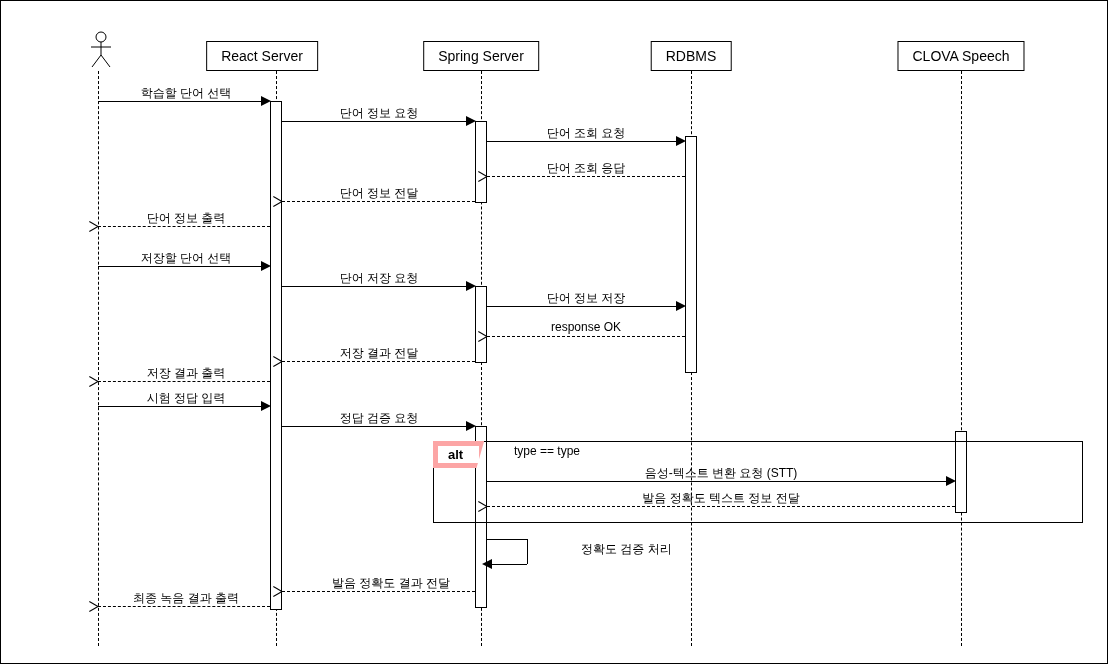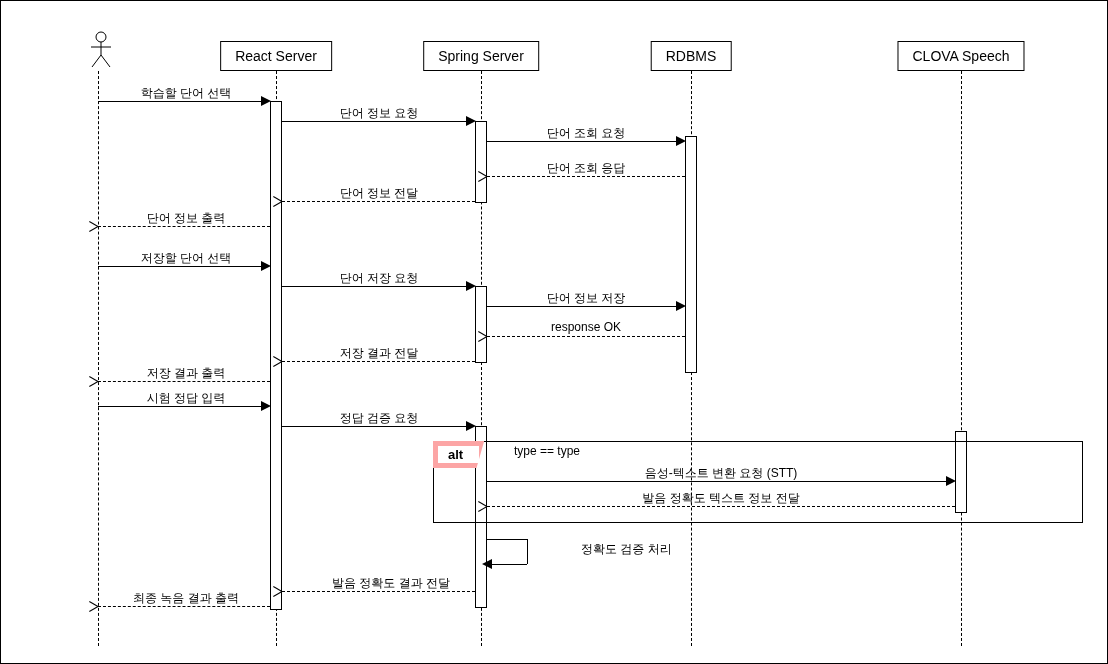--- a/index.html
+++ b/index.html
@@ -129,21 +129,21 @@
   <div class="actor" style="left:85px;">
     <svg width="24" height="38" viewBox="0 0 24 38">
       <circle cx="12" cy="6" r="5" stroke="#000" fill="none"></circle>
       <line x1="12" y1="11" x2="12" y2="24" stroke="#000"></line>
       <line x1="2" y1="16" x2="22" y2="16" stroke="#000"></line>
       <line x1="12" y1="24" x2="3" y2="36" stroke="#000"></line>
       <line x1="12" y1="24" x2="21" y2="36" stroke="#000"></line>
     </svg>
   </div>
 
-  <div class="participant-box" style="left:275px;">React Server</div>
+  <div class="participant-box" style="left:261px;">React Server</div>
   <div class="participant-box" style="left:480px;">Spring Server</div>
   <div class="participant-box" style="left:690px;">RDBMS</div>
   <div class="participant-box" style="left:960px;">CLOVA Speech</div>
 
   <div class="lifeline" style="left:97px; height:575px;"></div>
   <div class="lifeline" style="left:275px; height:575px;"></div>
   <div class="lifeline" style="left:480px; height:575px;"></div>
   <div class="lifeline" style="left:690px; height:575px;"></div>
   <div class="lifeline" style="left:960px; height:575px;"></div>
 
@@ -165,21 +165,21 @@
   <div class="arrow-line" style="left:486px; top:140px; width:194px;"></div>
   <div class="arrow-head right-solid" style="left:675px; top:135px;"></div>
   <div class="msg-label" style="left:585px; top:124px;">단어 조회 요청</div>
 
   <div class="arrow-line dashed" style="left:486px; top:175px; width:198px;"></div>
   <div class="arrow-head left-open" style="left:486px; top:175px;"></div>
   <div class="msg-label" style="left:585px; top:159px;">단어 조회 응답</div>
 
   <div class="arrow-line dashed" style="left:281px; top:200px; width:193px;"></div>
   <div class="arrow-head left-open" style="left:281px; top:200px;"></div>
-  <div class="msg-label" style="left:378px; top:184px;font-family:Liberation Serif, serif;">단어 정보 전달</div>
+  <div class="msg-label" style="left:378px; top:184px;">단어 정보 전달</div>
 
   <div class="arrow-line dashed" style="left:97px; top:225px; width:172px;"></div>
   <div class="arrow-head left-open" style="left:97px; top:225px;"></div>
   <div class="msg-label" style="left:185px; top:209px;">단어 정보 출력</div>
 
   <div class="arrow-line" style="left:97px; top:265px; width:168px;"></div>
   <div class="arrow-head right-solid" style="left:260px; top:260px;"></div>
   <div class="msg-label" style="left:185px; top:249px;">저장할 단어 선택</div>
 
   <div class="arrow-line" style="left:281px; top:285px; width:189px;"></div>

